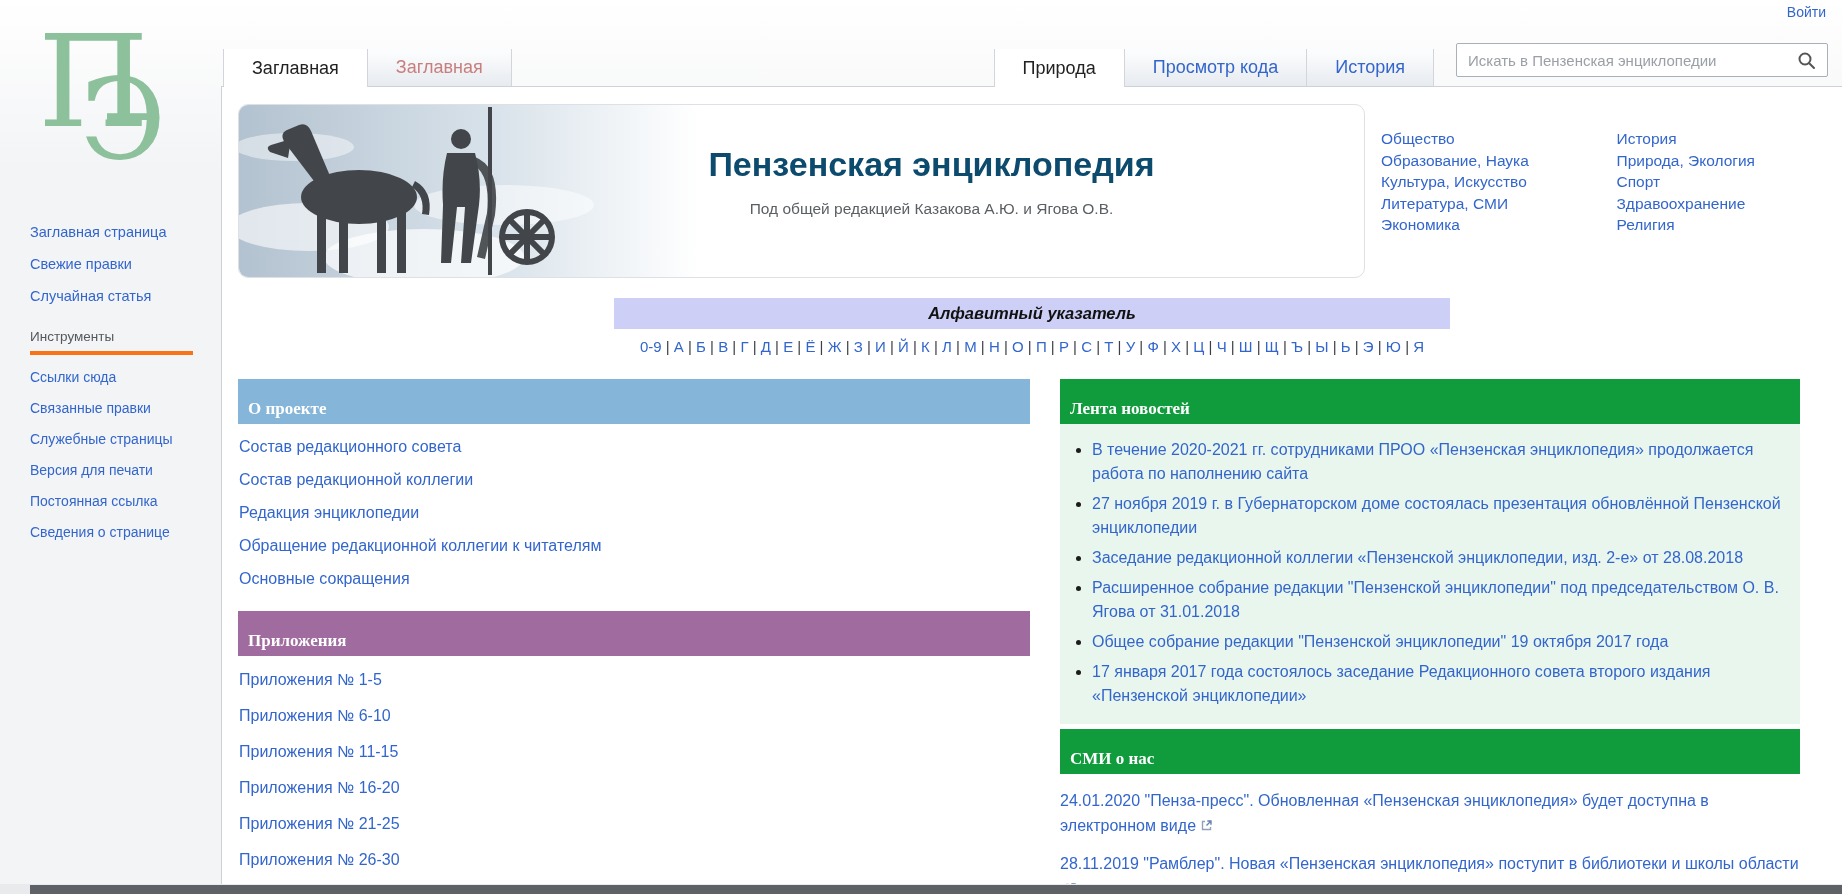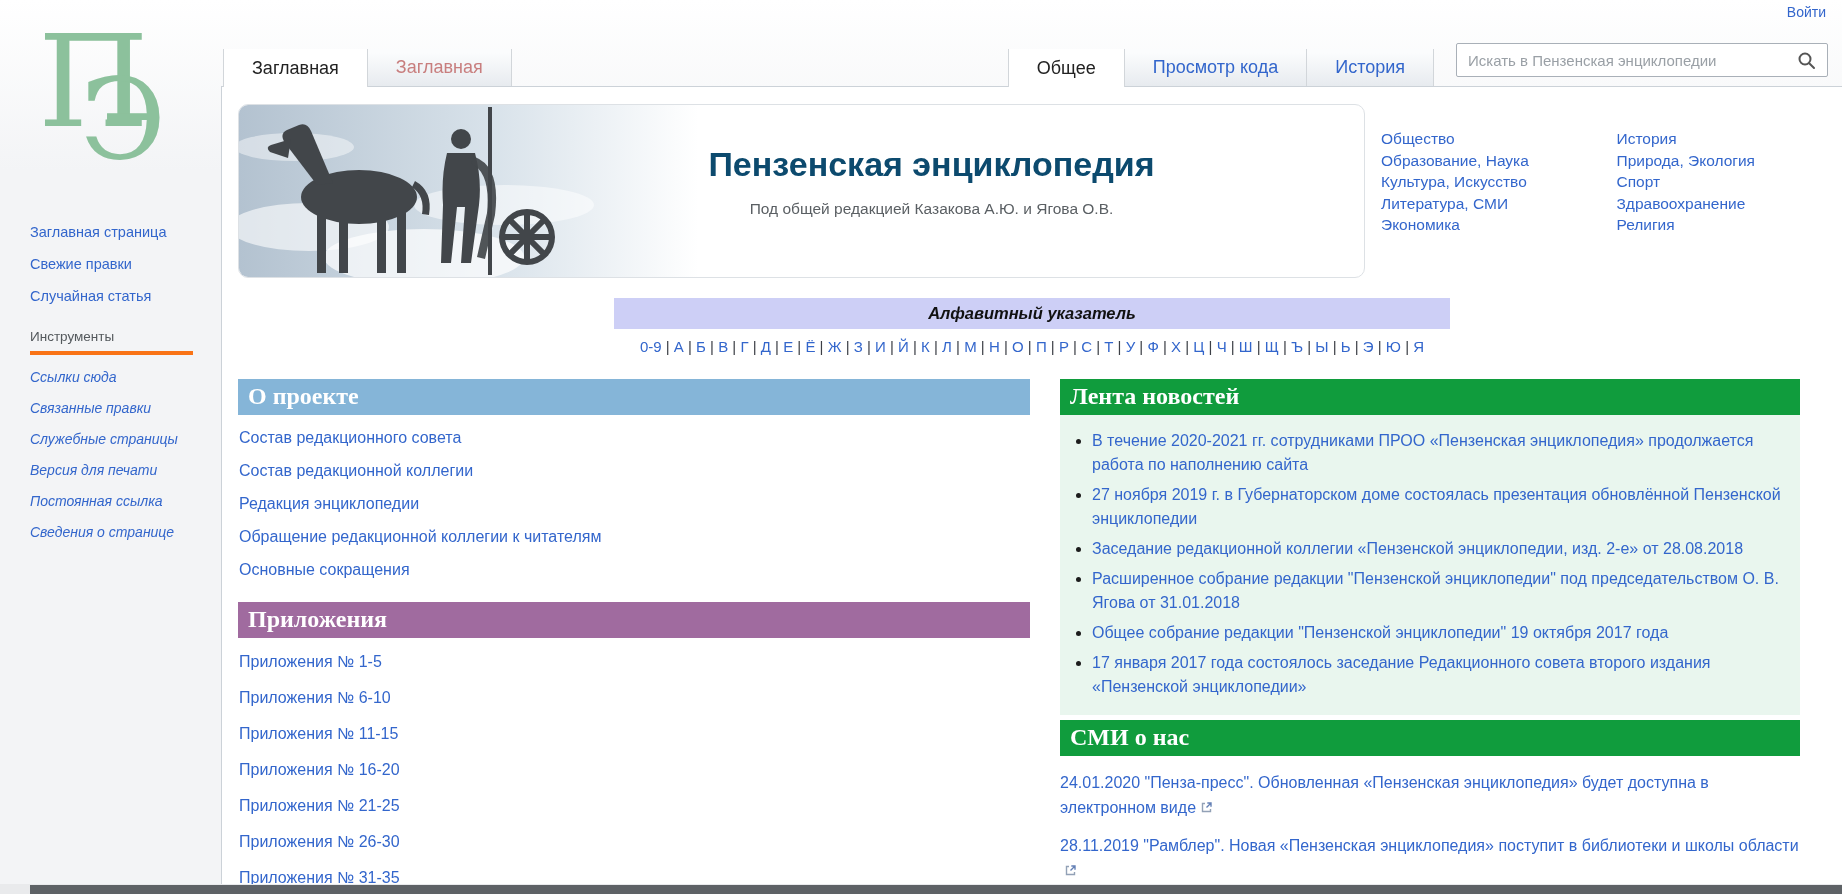--- a/index.html
+++ b/index.html
@@ -10,21 +10,21 @@
   }
   a{cursor:pointer;}
   
   .login{position:absolute;top:4px;right:16px;font-size:14px;color:var(--link,#3366cc);text-decoration:none;z-index:4;}
   
   .sidebar{position:absolute;left:0;top:0;width:221px;height:100%;}
   .logo{margin:26px 0 0 38px;width:124px;height:142px;display:block;}
   .nav{display:flex;flex-direction:column;margin:52px 0 0 30px;gap:7px;}
   .side-link{font-size:14.5px;color:var(--link,#3366cc);text-decoration:none;line-height:25px;}
   .tools-title{margin:20px 28px 0 30px;font-size:13.5px;color:#54595d;padding-bottom:7px;border-bottom:4px solid #f97316;}
-  .nav.tools{margin-top:10px;font-style:italic;}
+  .nav.tools{margin-top:10px;}
   .nav.tools .side-link{line-height:24px;font-size:14px;}
   
   .header{position:absolute;left:221px;right:0;top:0;height:86px;z-index:3;}
   .tabs-left{position:absolute;left:2px;bottom:0;display:flex;}
   .header-right{position:absolute;right:0;bottom:0;display:flex;align-items:flex-end;}
   .tab{display:flex;align-items:center;height:37px;padding:0 28px;font-size:18px;text-decoration:none;
        color:var(--link,#3366cc);background:linear-gradient(to top,#e7ebef,#fbfcfd 90%);
        border-right:1px solid #d2d6da;box-sizing:border-box;}
   .tabs-left .tab:first-child,.header-right .tab:first-child{border-left:1px solid #d2d6da;}
   .tab.active{background:#fff;color:var(--active-text,#222);height:38px;margin-bottom:-1px;z-index:4;}
@@ -50,21 +50,21 @@
   
   .alpha{margin:20px auto 0;width:836px;}
   .alpha-header{background:var(--alpha-bg,#cdcff6);text-align:center;font-weight:bold;font-size:16.5px;color:#111;padding:6px 0;font-style:italic;}
   .alpha-links{margin-top:9px;text-align:center;font-size:15px;}
   .alpha-link{color:var(--link,#3366cc);text-decoration:none;}
   .alpha-link:not(:last-child)::after{content:"\00a0|\00a0";color:#3c3f46;}
   
   .cols{display:flex;gap:18px;margin-top:24px;align-items:flex-start;}
   .col-left{flex:0 0 792px;}
   .col-right{flex:0 0 740px;margin-left:12px;}
-  .sec-header{font-family:"Liberation Serif",serif;font-weight:bold;font-size:24px;color:#fff;padding:4px 10px 5px;}
+  .sec-header{font-family:"Liberation Serif",serif;font-weight:bold;font-size:17px;color:#fff;padding:20px 10px 5px;}
   .about-h{background:var(--about-header,#85b5d8);}
   .app-h{background:var(--appendices-header,#a06b9f);margin-top:16px;}
   .green-h{background:var(--green-header,#109c3d);}
   .media-h{margin-top:5px;}
   .link-list{display:flex;flex-direction:column;padding:6px 0 0 1px;}
   .list-link{color:var(--link,#3366cc);text-decoration:none;font-size:16px;line-height:21px;margin:6px 0;}
   .app-list .list-link{margin:7px 0;line-height:22px;}
   .news-body{background:var(--green-bg,#e9f6ee);padding:8px 14px 10px 6px;}
   .news-body ul{margin:0;padding:0 0 0 26px;}
   .news-body li{margin:6px 0;font-size:16px;line-height:24px;color:#1c1c1c;}
@@ -107,21 +107,21 @@
         <a class="side-link">Сведения о странице</a>
       </nav>
   </aside>
 
   <header class="header">
     <div class="tabs-left">
       <a class="tab active">Заглавная</a>
       <a class="tab new">Заглавная</a>
     </div>
     <div class="header-right">
-      <a class="tab active">Общее</a>
+      <a class="tab active">Природа</a>
       <a class="tab">Просмотр кода</a>
       <a class="tab">История</a>
       <div class="searchbox">
         <input type="text" placeholder="Искать в Пензенская энциклопедии" style="">
         <button class="search-btn">
           <svg width="19" height="19" viewBox="0 0 19 19">
             <circle cx="8" cy="8" r="5.5" fill="none" stroke="#555" stroke-width="2"></circle>
             <line x1="12.2" y1="12.2" x2="17" y2="17" stroke="#555" stroke-width="2" stroke-linecap="round"></line>
           </svg>
         </button>

